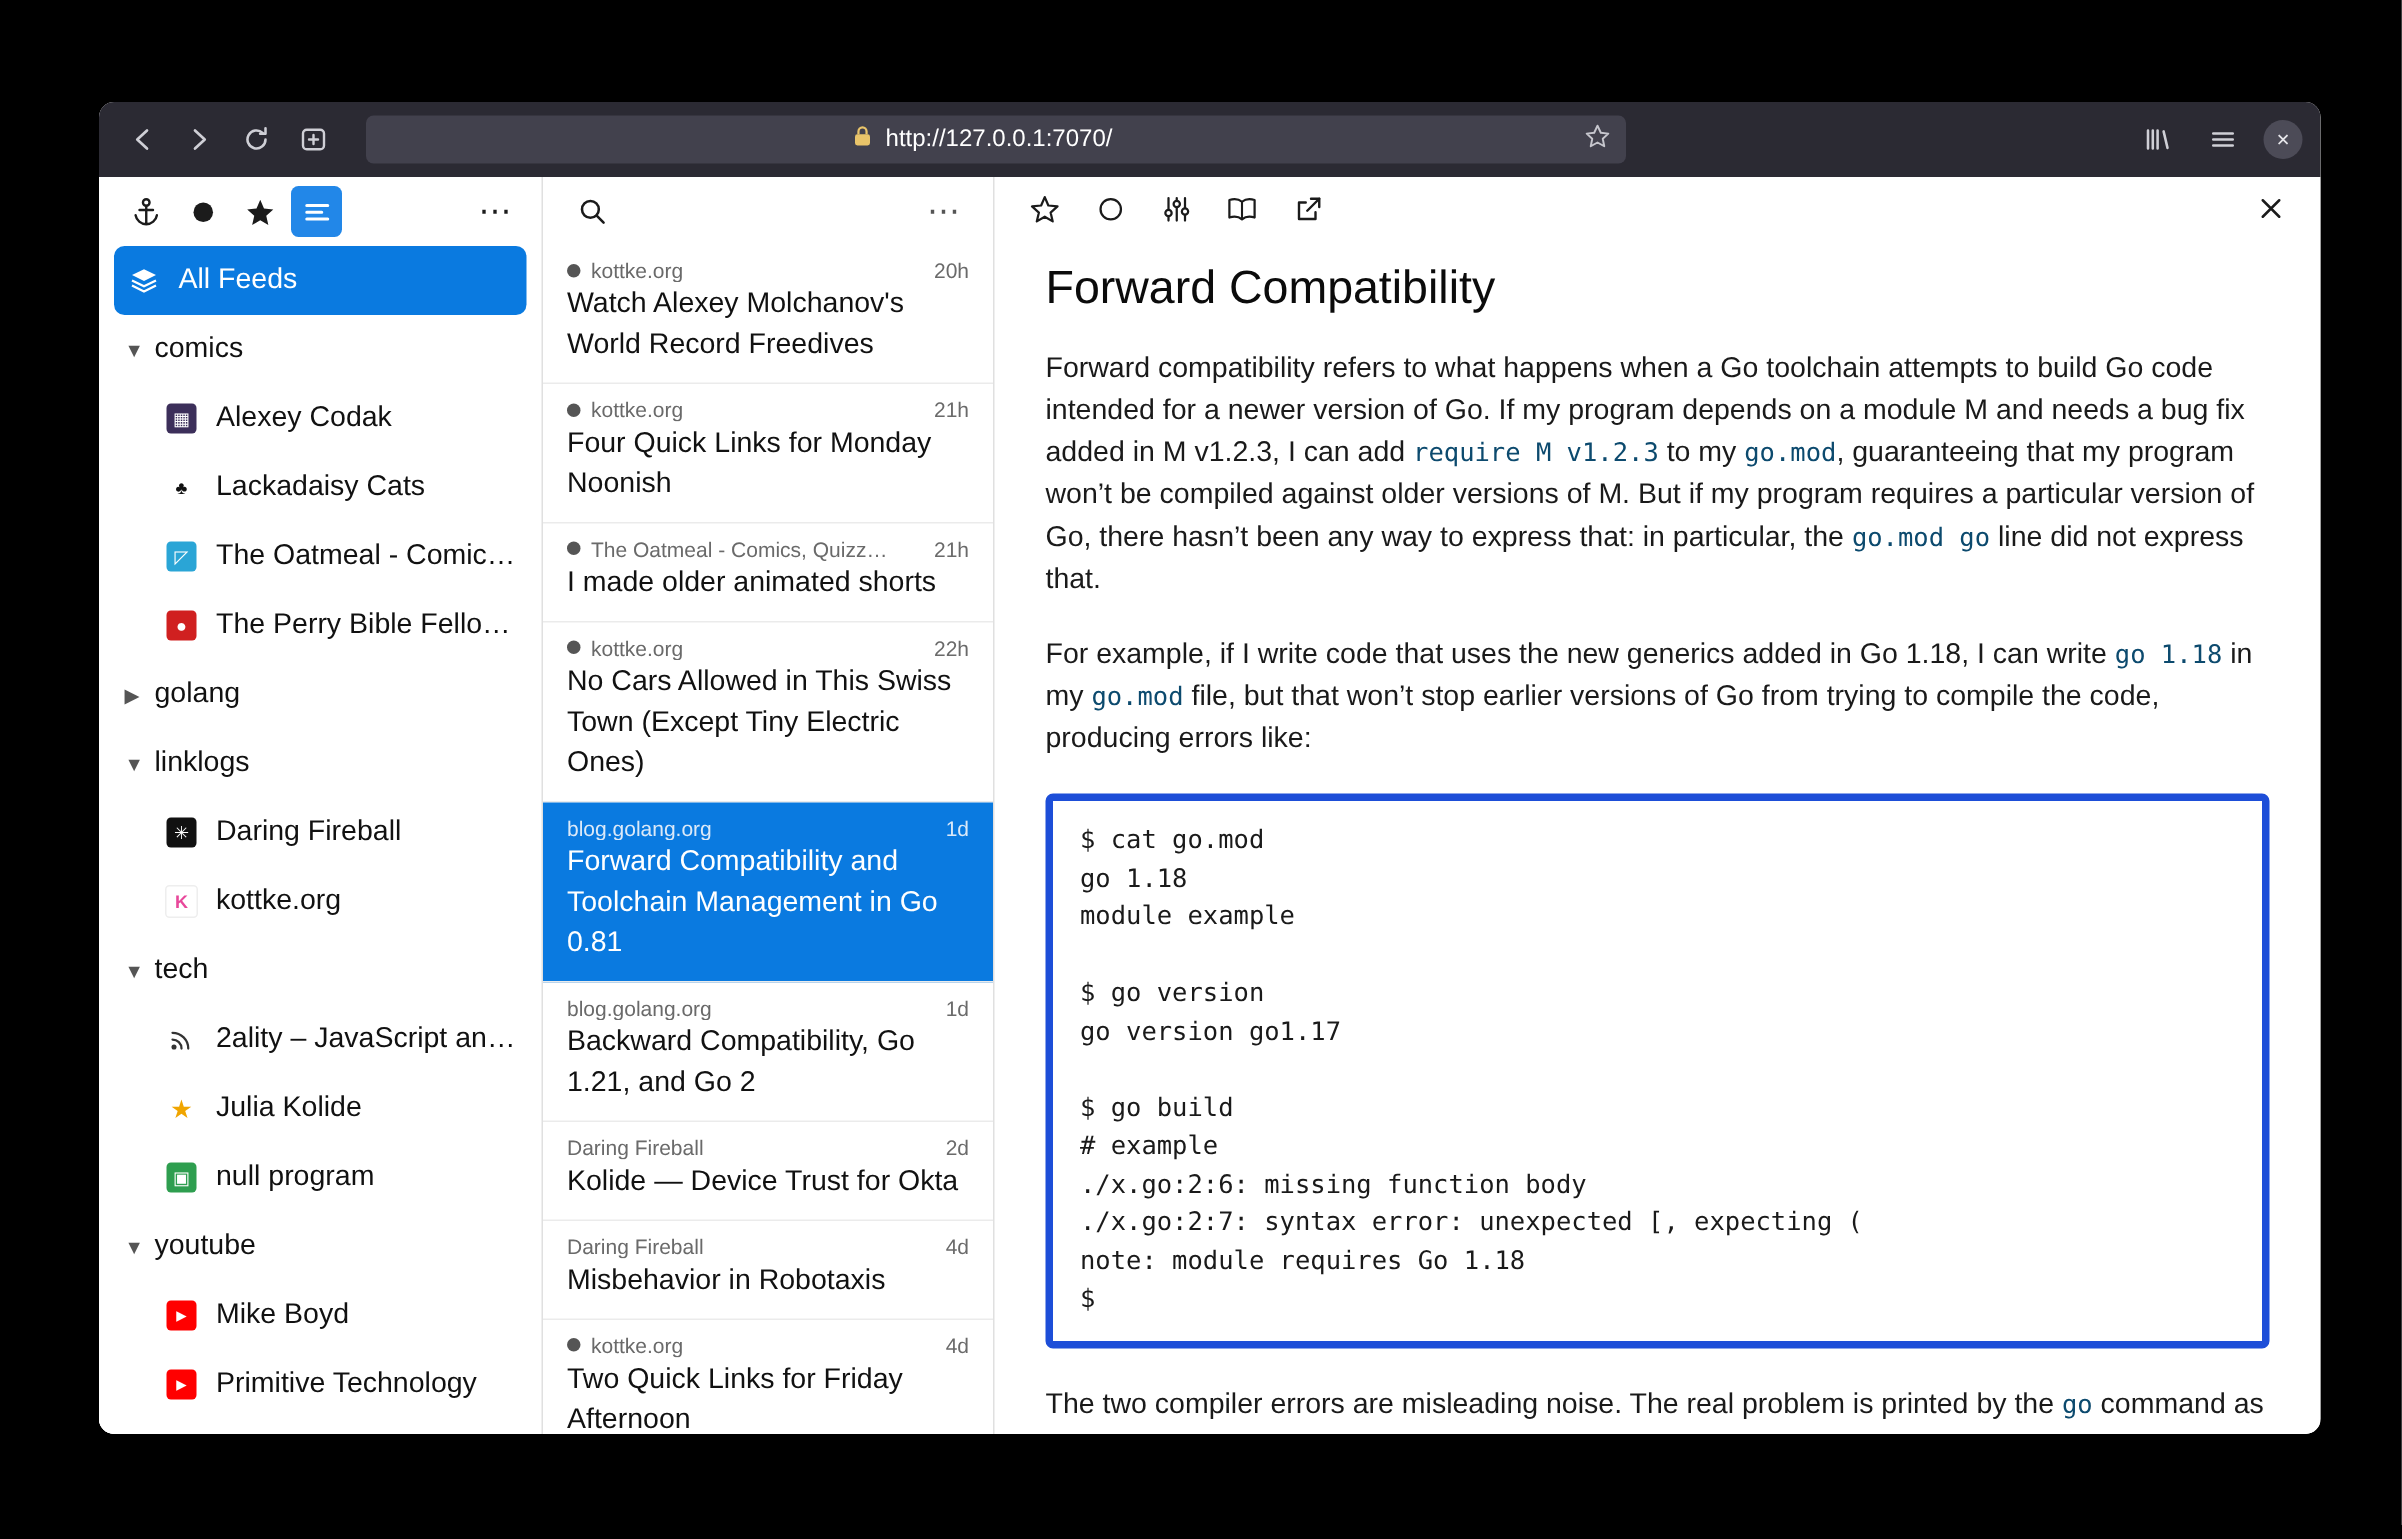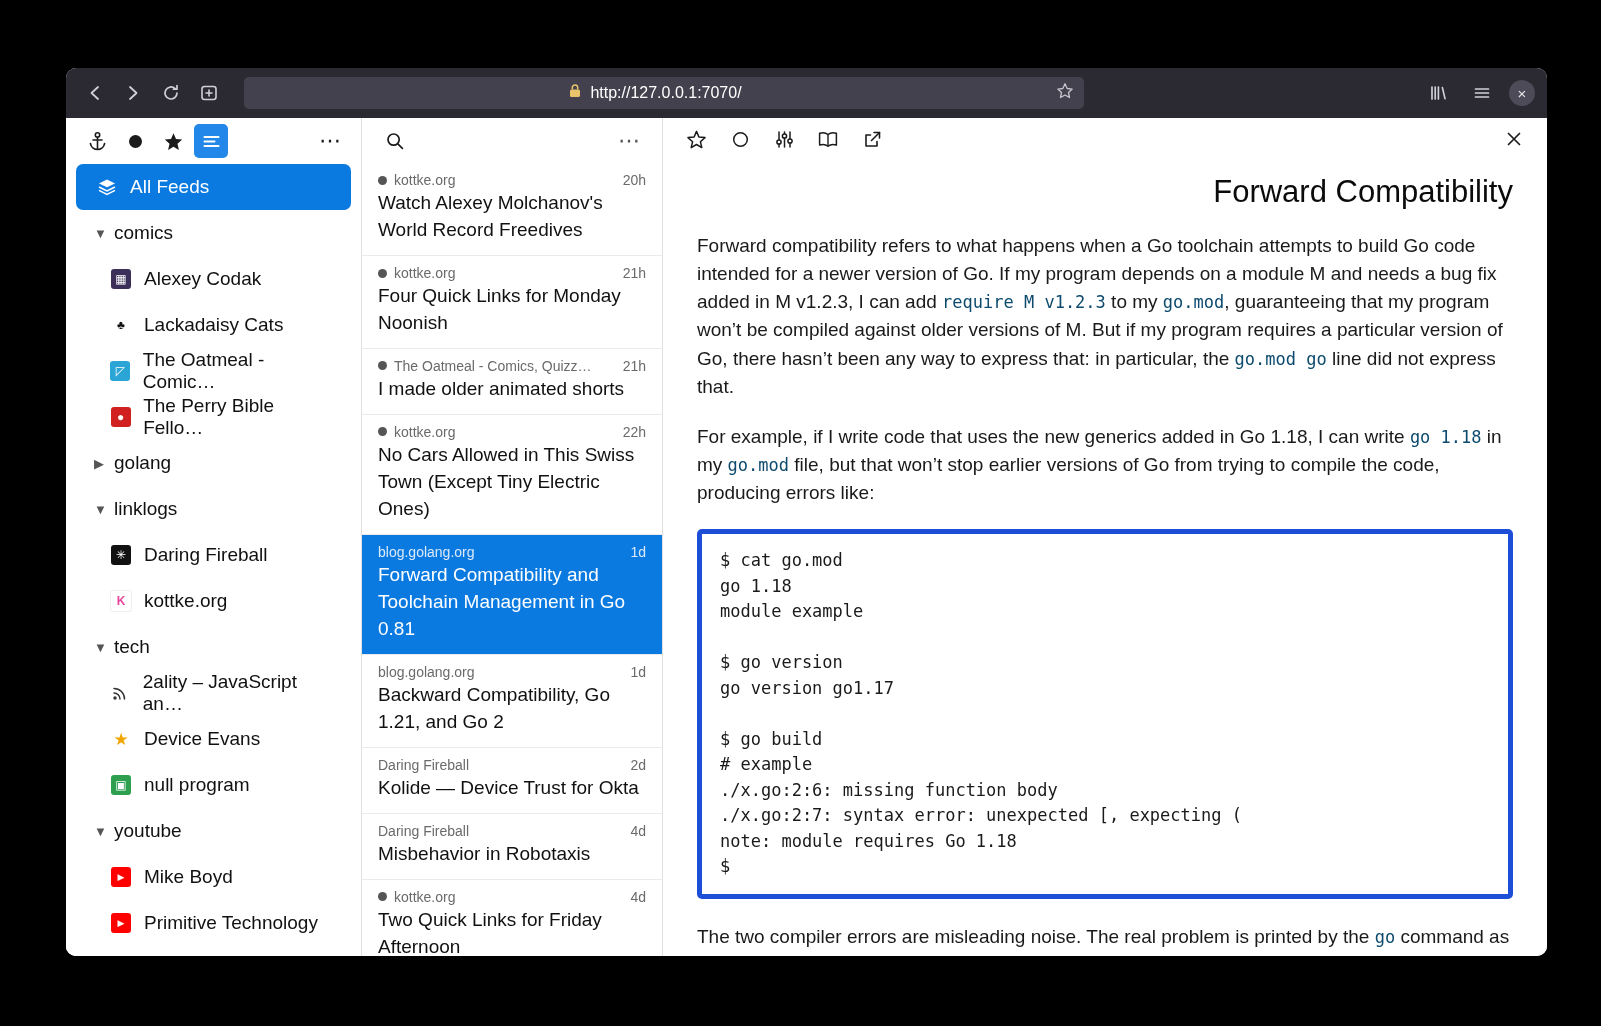--- a/index.html
+++ b/index.html
@@ -107,21 +107,21 @@
     background: #2287e8;
     color: #fff;
   }
   .tool-icon.spacer { margin-left:auto; }
   .feed-list { overflow: hidden; padding: 0 10px; }
   .feed-row {
     display:flex;
     align-items:center;
     height: 46px;
     border-radius: 7px;
-    padding: 0 18px;
+    padding: 0 7px;
     font-size: 19px;
     color: #111;
   }
   .feed-row.selected {
     background: #0a7ae0;
     color: #fff;
   }
   .feed-row .fi {
     width: 26px;
     display:flex;align-items:center;justify-content:center;
@@ -204,21 +204,20 @@
   .rd-body {
     padding: 6px 34px 0 34px;
     overflow: hidden;
     color: #1a1a1a;
   }
   .rd-title {
     font-size: 31px;
     font-weight: 400;
     margin: 8px 0 22px 0;
     color: #0b0b0b;
-    text-align: right;
   }
   .rd-p {
     font-size: 19px;
     line-height: 1.48;
     margin: 0 0 22px 0;
   }
   .inline-code {
     font-family: "DejaVu Sans Mono", monospace;
     color: #0c4a6e;
     font-size: 17px;
@@ -400,21 +399,21 @@
                 <circle cx="4" cy="14" r="1.7" fill="#333"></circle>
                 <path d="M3 9 a6 6 0 0 1 6 6 M3 4.5 a10.5 10.5 0 0 1 10.5 10.5" fill="none" stroke="#333" stroke-width="1.5" stroke-linecap="round"></path>
               </svg>
           </span>
           <span>2ality – JavaScript an…</span>
         </div>
         <div class="feed-row child">
           <span class="fi">
               <span class="favicon" style="background:#ffffff;color:#f0a500;font-size:17px">★</span>
             </span>
-          <span>Device Evans</span>
+          <span>Julia Kolide</span>
         </div>
         <div class="feed-row child">
           <span class="fi">
               <span class="favicon" style="background:#2e9e4f">▣</span>
             </span>
           <span>null program</span>
         </div>
 
         <div class="feed-row group">
           <span class="chev">▼</span>

